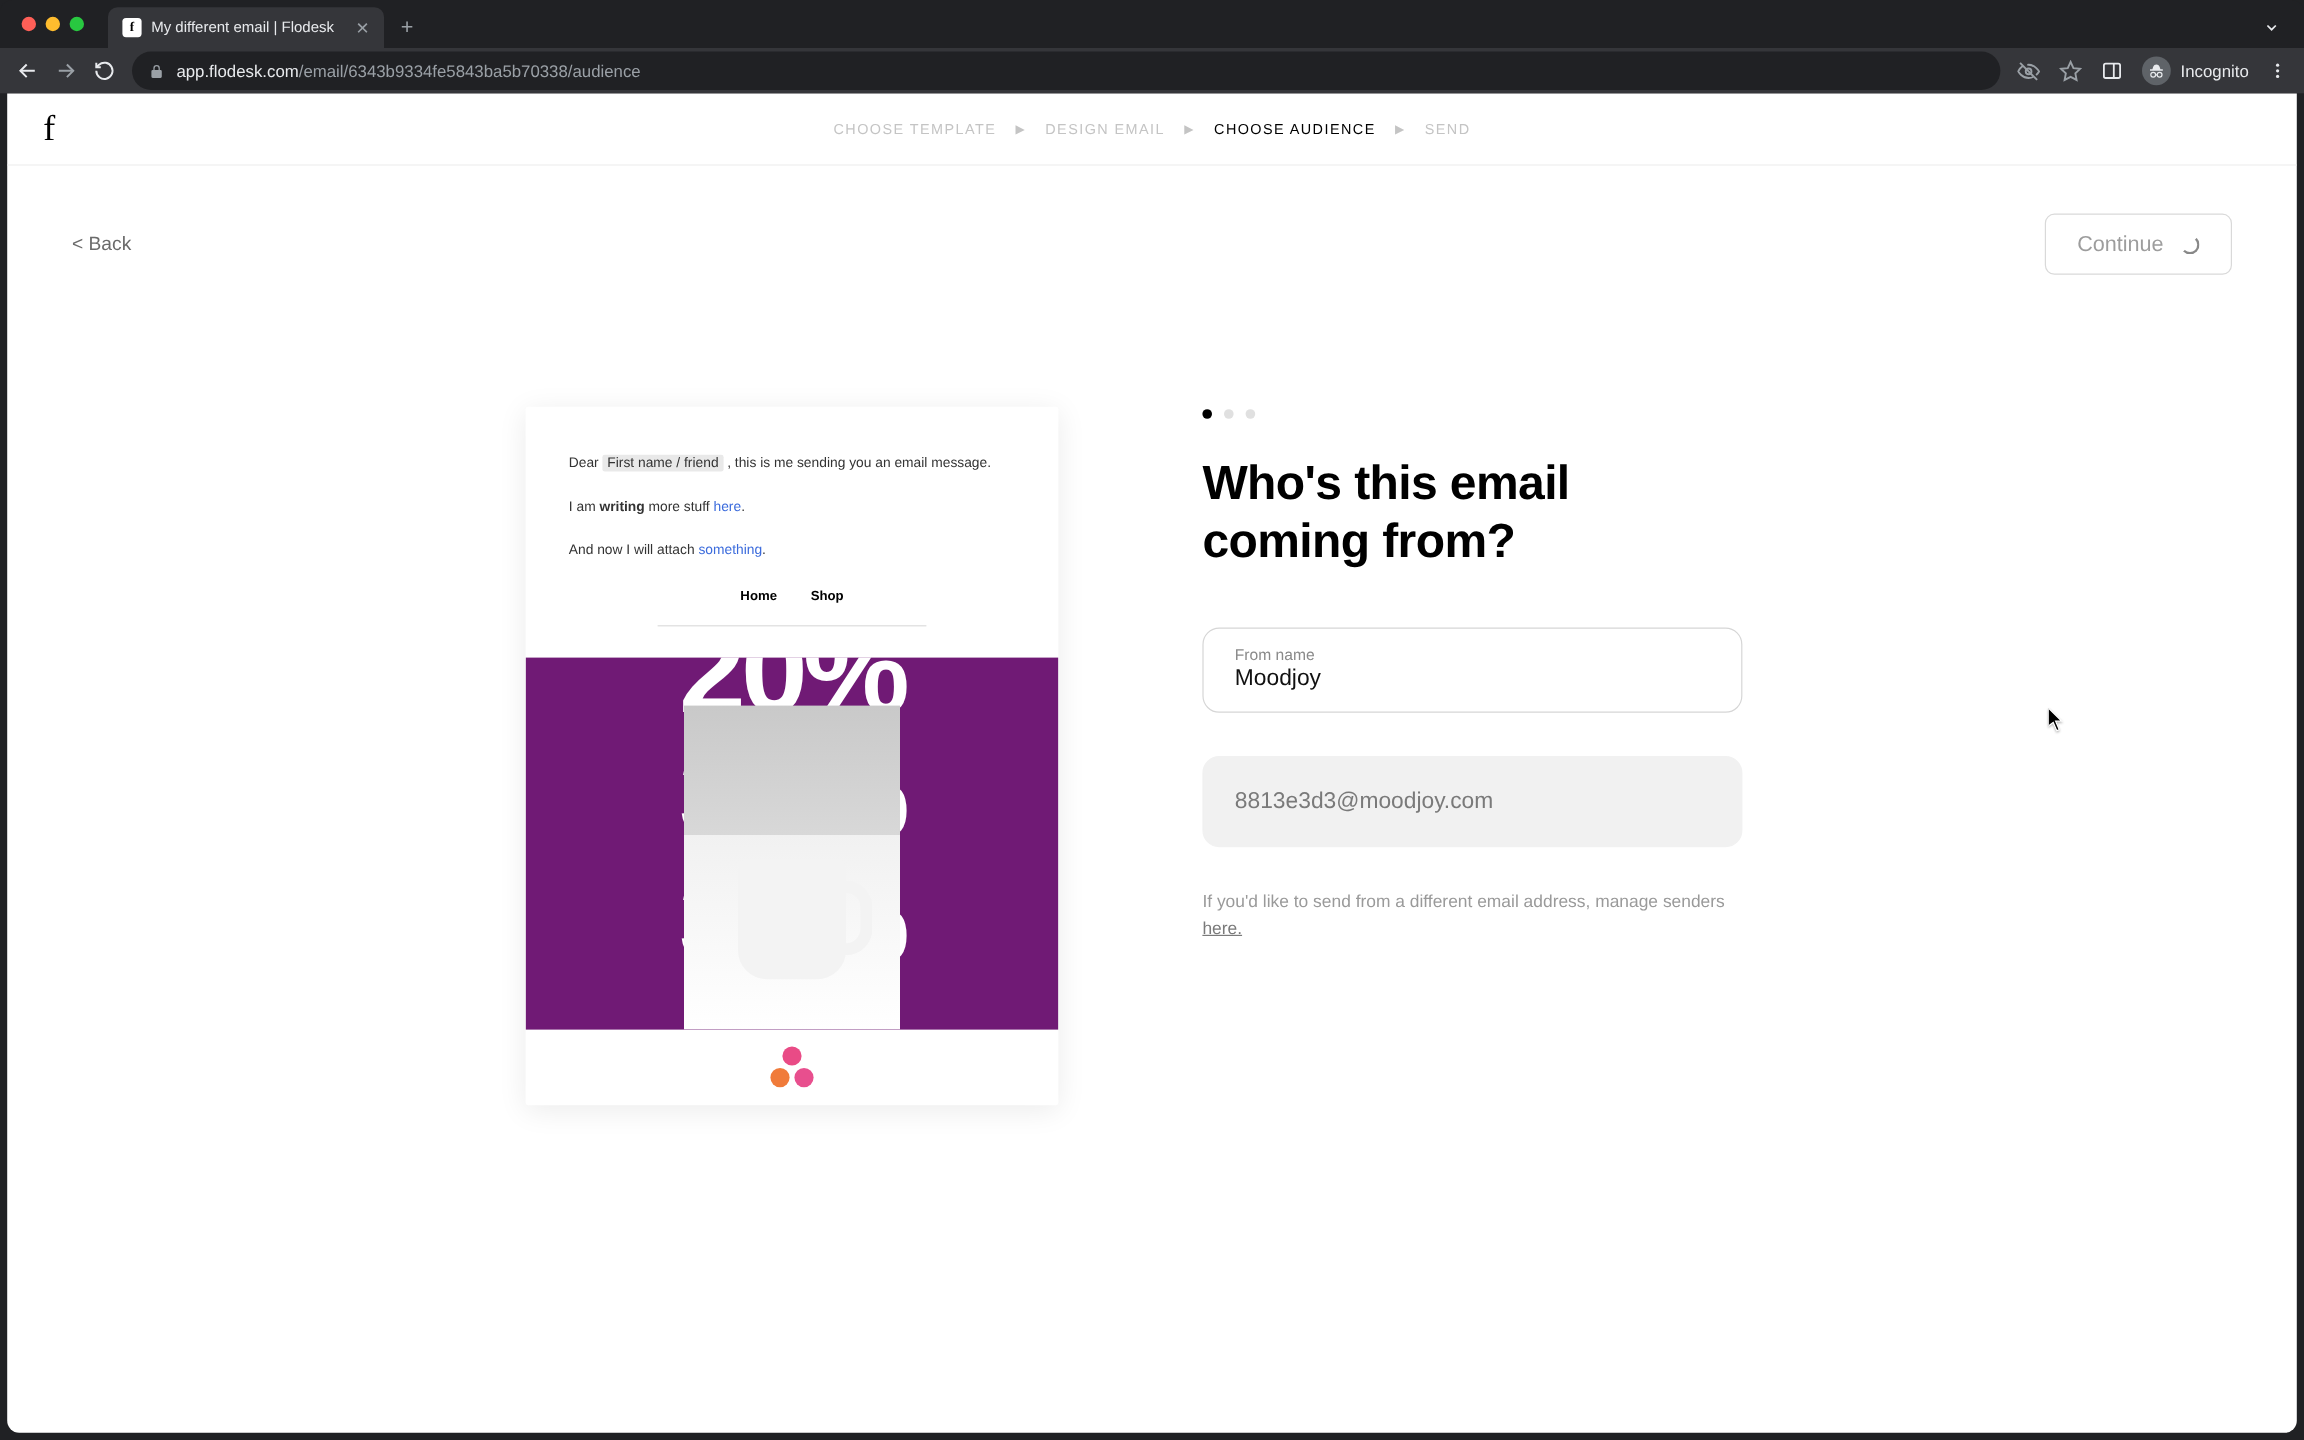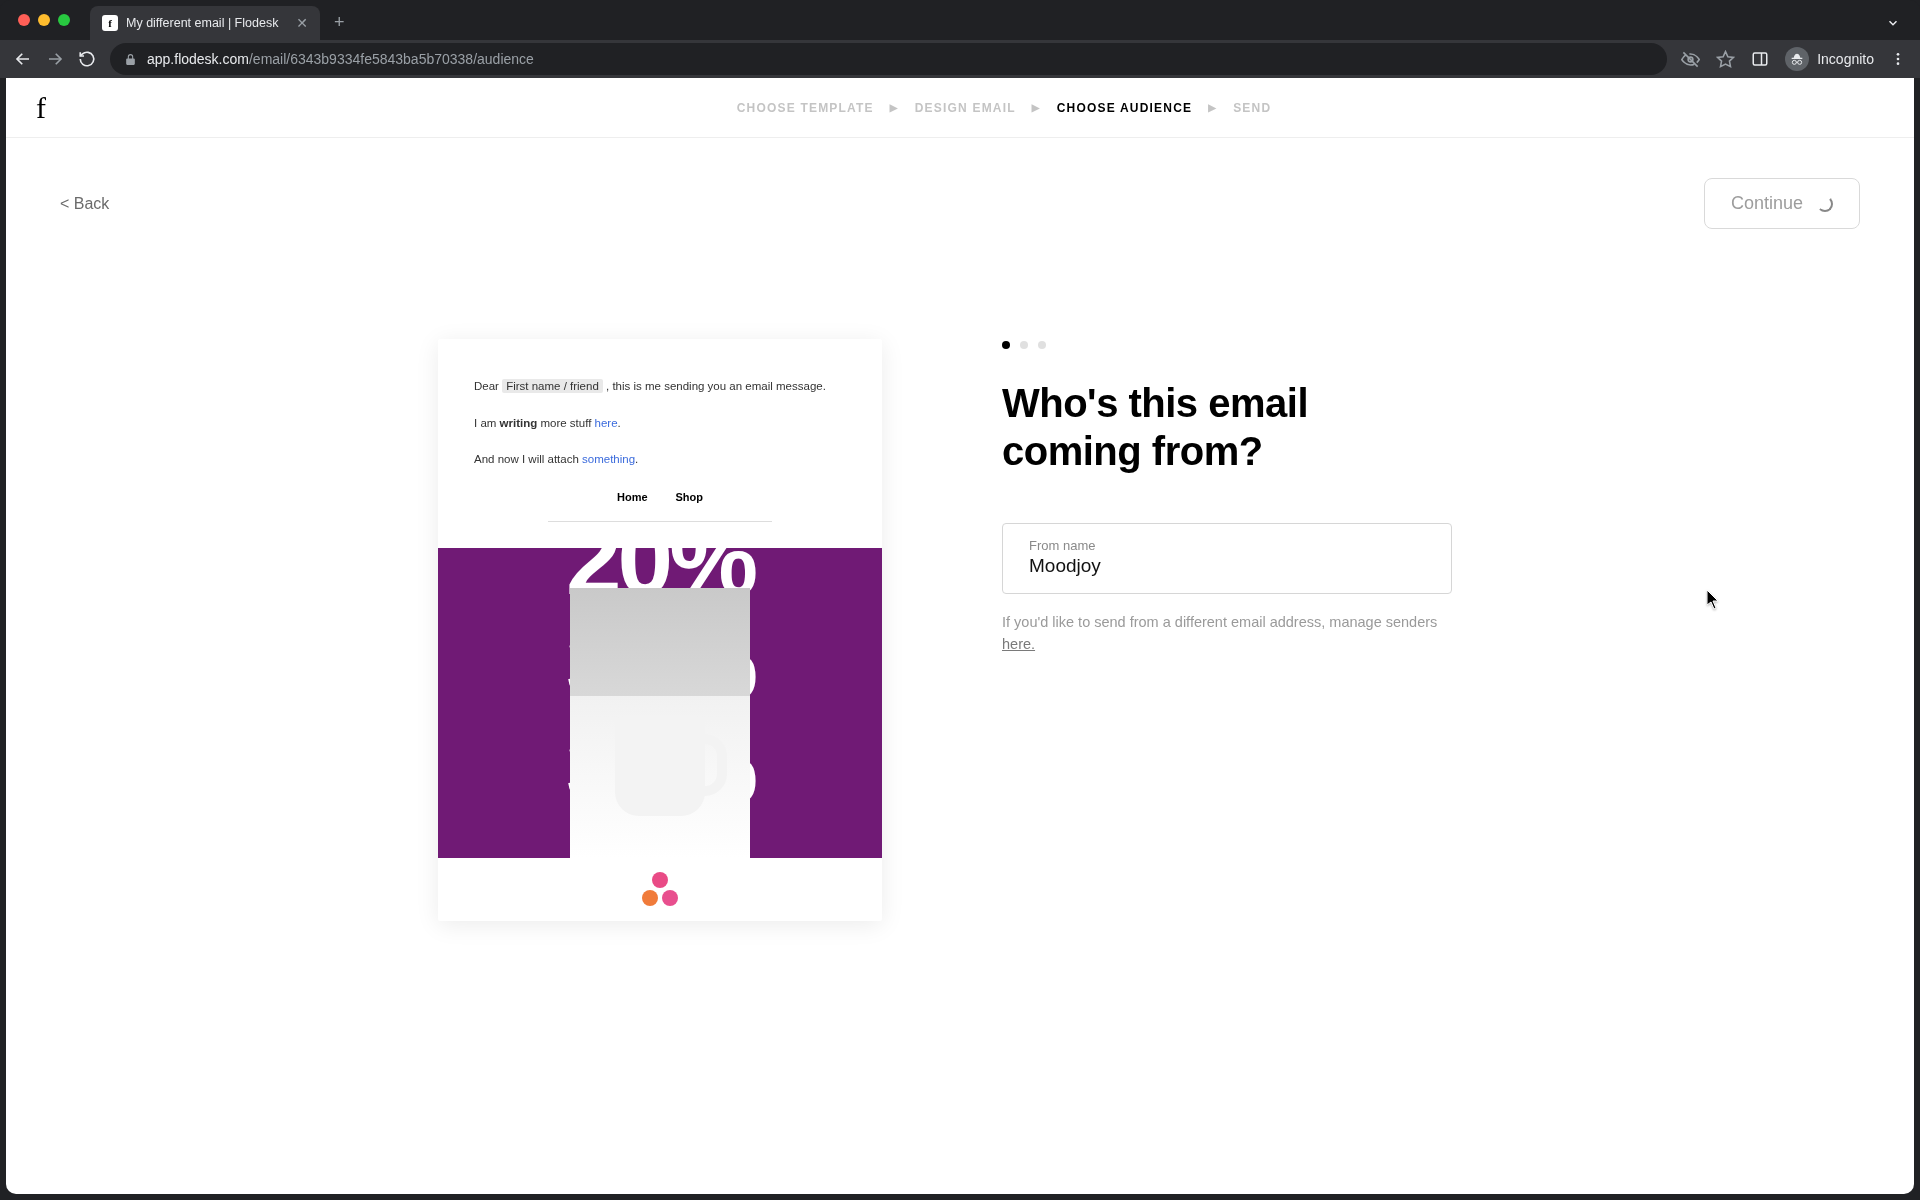--- a/index.html
+++ b/index.html
@@ -82,21 +82,21 @@
   display:flex; align-items:center; padding: 0 30px;
   position:relative;
 }
 .app-logo {
   font-family: Georgia, 'Times New Roman', serif;
   font-size: 30px; font-weight: 500; color:#000;
 }
 .breadcrumb {
   position:absolute; left:50%; transform:translateX(-50%);
   display:flex; align-items:center; gap: 16px;
-  font-size: 12px; letter-spacing: 1.2px; font-weight:700;margin-left:44px;
+  font-size: 12px; letter-spacing: 1.2px; font-weight:400;
 }
 .crumb { color:#c4c4c4; }
 .crumb.active { color:#000; }
 .crumb-sep { color:#c4c4c4; font-size:10px; }
 
 
 .page-body { padding: 40px 54px; }
 .page-top { display:flex; align-items:center; justify-content:space-between; }
 .back-link { color:#6b6b6b; font-size:16px; cursor:pointer; }
 .continue-btn {
@@ -155,22 +155,22 @@
 .pv-dots-wrap .d2{position:absolute; bottom:0; left:0; width:16px;height:16px;border-radius:50%; background:#f07b3a;}
 .pv-dots-wrap .d3{position:absolute; bottom:0; right:0; width:16px;height:16px;border-radius:50%; background:#e84f8e;}
 
 
 .form-col { width: 450px; padding-top: 2px;}
 .step-dots { display:flex; gap:10px; margin-bottom: 30px; }
 .step-dot { width:8px; height:8px; border-radius:50%; background:#e0e0e0; }
 .step-dot.on { background:#000; }
 .form-title { font-size: 40px; font-weight:700; line-height:1.2; letter-spacing:-0.5px; margin-bottom: 48px;}
 .field {
-  border:1px solid #d6d6d6; border-radius:4px; padding: 14px 26px 16px;
-  margin-bottom: 18px;
+  border:1px solid #d6d6d6; border-radius:14px; padding: 14px 26px 16px;
+  margin-bottom: 36px;
 }
 .field-label { font-size:13px; color:#8a8a8a; margin-bottom:2px; }
 .field-input {
   border:none; outline:none; font-size:19px; width:100%; color:#111; background:transparent;
   font-family: inherit;
 }
 .field.readonly {
   background:#f1f1f1; border-color:#f1f1f1; padding: 26px 26px;
 }
 .field.readonly .ro-text { color:#7a7a7a; font-size:19px; }
@@ -337,20 +337,23 @@
           <div class="step-dot"></div>
           <div class="step-dot"></div>
         </div>
         <h1 class="form-title">Who's this email coming from?</h1>
 
         <div class="field">
           <div class="field-label">From name</div>
           <input class="field-input" value="Moodjoy" style="">
         </div>
 
+        <div class="field readonly">
+          <div class="ro-text">8813e3d3@moodjoy.com</div>
+        </div>
 
         <div class="helper">
           <span>If you'd like to send from a different email address, manage senders </span><span class="here">here.</span>
         </div>
       </div>
 
     </div>
   </div>
 </div>
 

